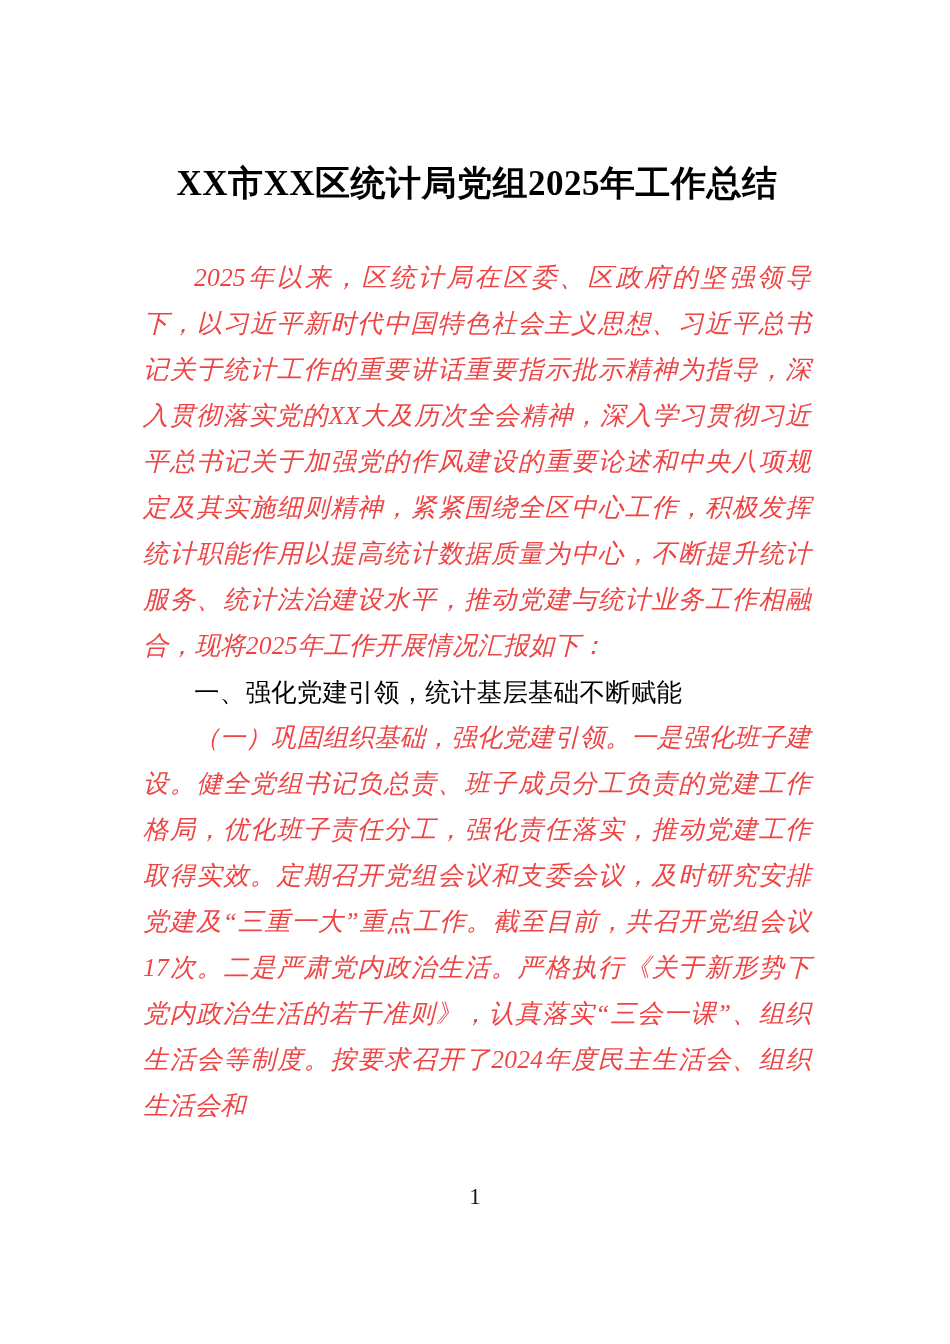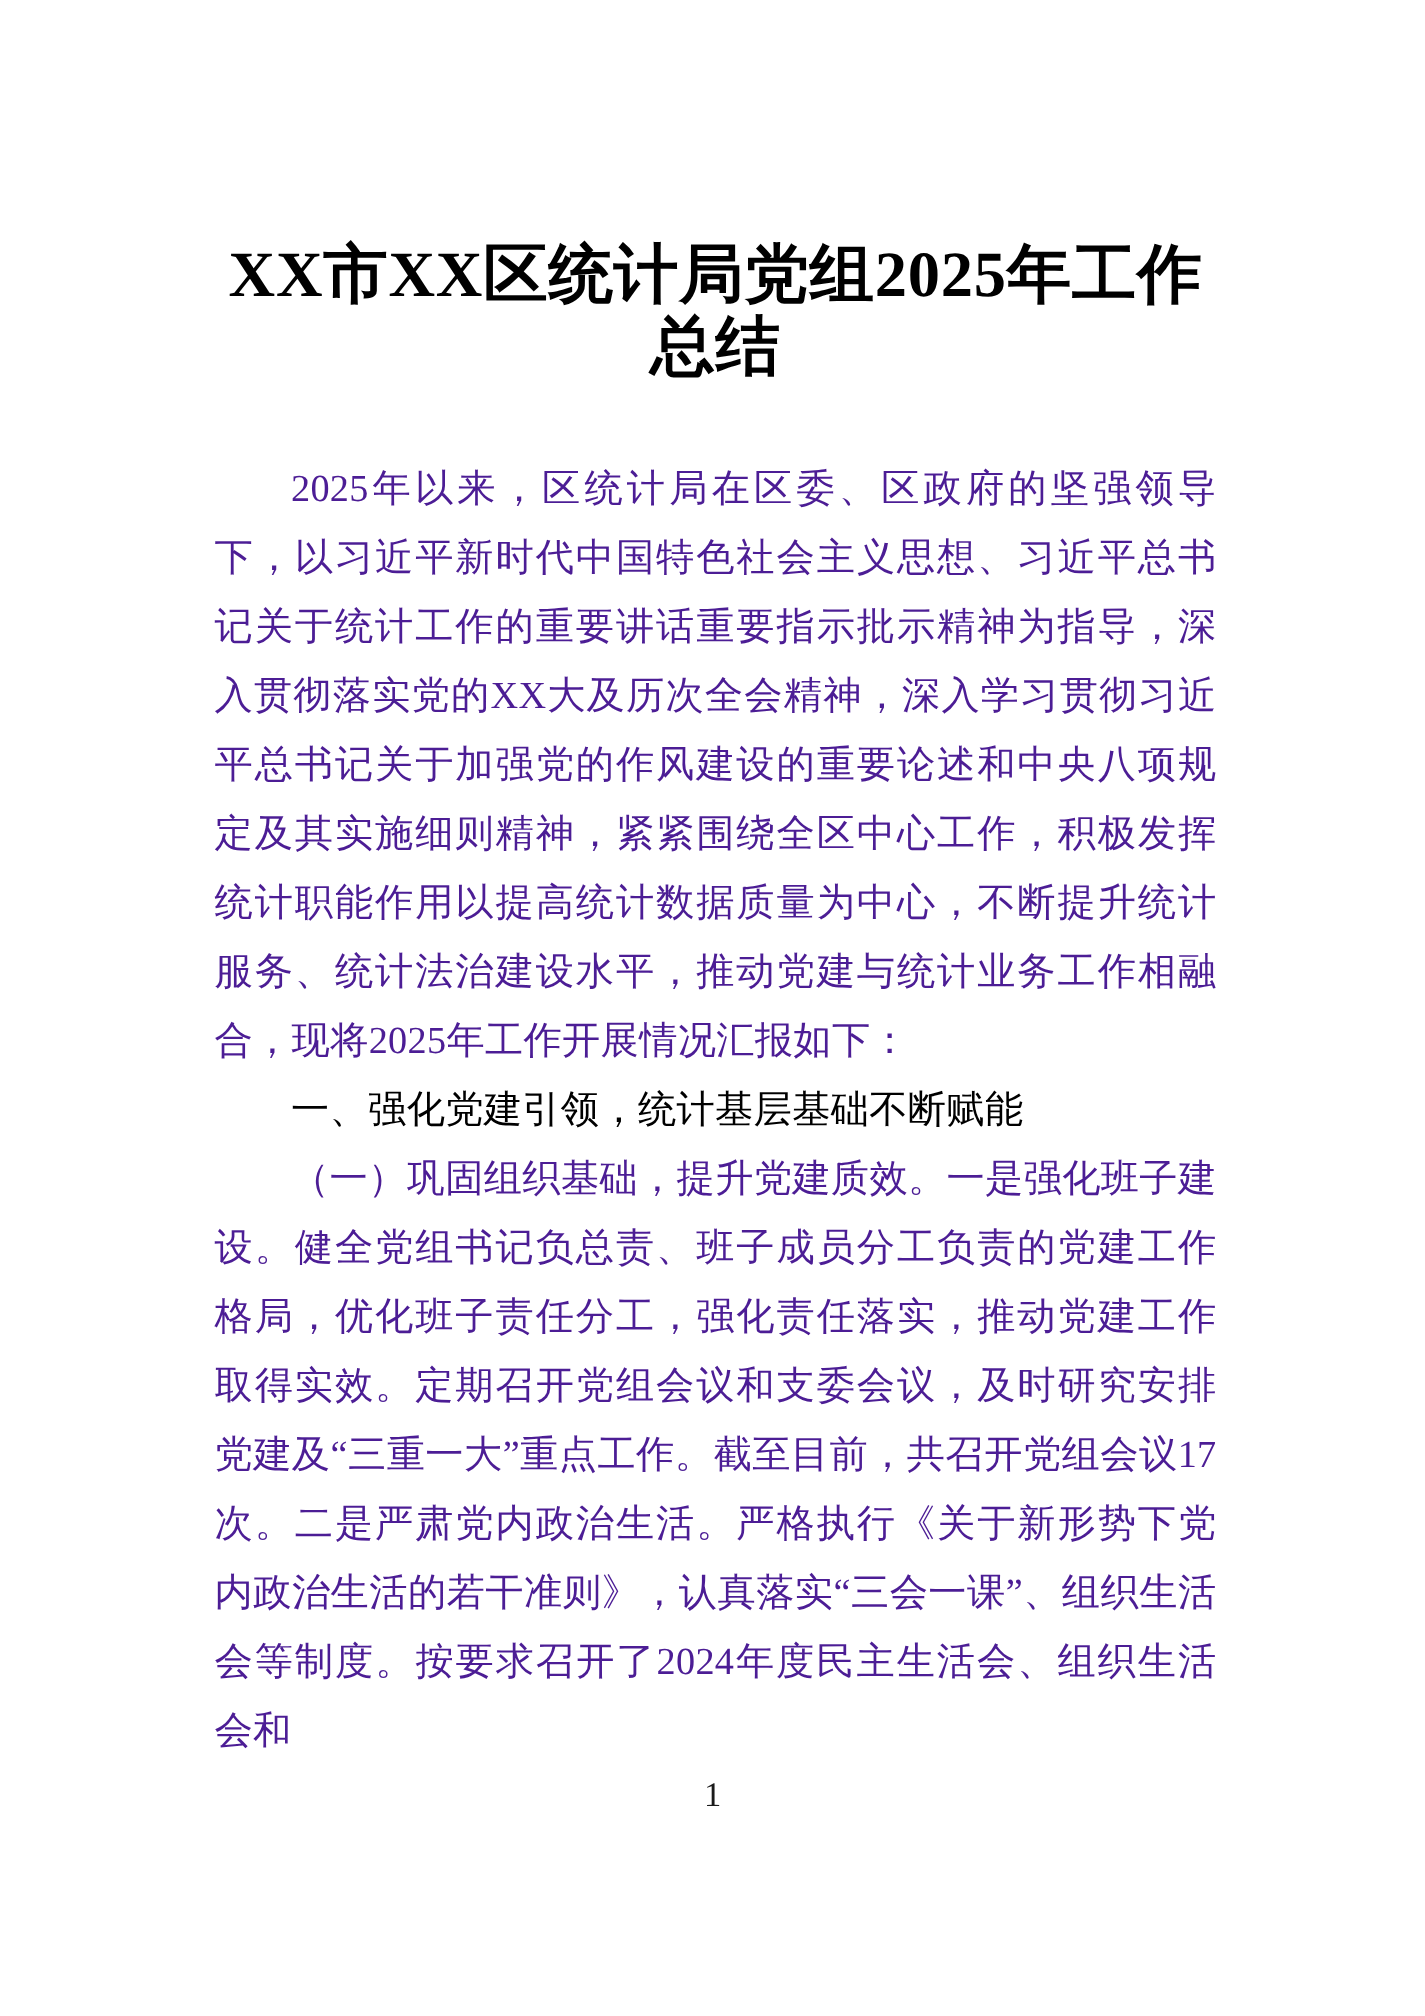--- a/index.html
+++ b/index.html
@@ -24,42 +24,43 @@
     top: 0;
     width: 668px;
   }
 
   
   .doc-title {
     margin: 0;
     padding-top: 160px;
     font-family: "Liberation Serif", "DejaVu Serif", serif;
     font-weight: bold;
-    font-size: 43px;
+    font-size: 35px;
     line-height: 48px;
     text-align: center;
     color: #000000;
     letter-spacing: 0.5px;
   }
   .doc-title .tline {
     display: block;
   }
 
   
   .para {
     margin: 0;
     font-family: "Liberation Serif", "DejaVu Serif", serif;
     font-size: 25.5px;
     line-height: 46px;
-    color: #4c1d95;
+    color: #ef4444;
     text-align: justify;
     text-justify: inter-ideograph;
     text-indent: 2em;
     letter-spacing: 0.2px;
     word-spacing: 0.5px;
+    font-style: italic;
   }
   .para.first-para {
     margin-top: 47px;
   }
 
   
   .sec-heading {
     margin: 0;
     font-family: "Liberation Sans", "DejaVu Sans", sans-serif;
     font-weight: normal;
@@ -92,19 +93,19 @@
   <div class="doc-body">
 
     <h1 class="doc-title">
       <span class="tline">XX市XX区统计局党组2025年工作总结</span>
     </h1>
 
     <p class="para first-para">2025年以来，区统计局在区委、区政府的坚强领导下，以习近平新时代中国特色社会主义思想、习近平总书记关于统计工作的重要讲话重要指示批示精神为指导，深入贯彻落实党的XX大及历次全会精神，深入学习贯彻习近平总书记关于加强党的作风建设的重要论述和中央八项规定及其实施细则精神，紧紧围绕全区中心工作，积极发挥统计职能作用以提高统计数据质量为中心，不断提升统计服务、统计法治建设水平，推动党建与统计业务工作相融合，现将2025年工作开展情况汇报如下：</p>
 
     <p class="sec-heading">一、强化党建引领，统计基层基础不断赋能</p>
 
-    <p class="para">（一）巩固组织基础，提升党建质效。一是强化班子建设。健全党组书记负总责、班子成员分工负责的党建工作格局，优化班子责任分工，强化责任落实，推动党建工作取得实效。定期召开党组会议和支委会议，及时研究安排党建及“三重一大”重点工作。截至目前，共召开党组会议17次。二是严肃党内政治生活。严格执行《关于新形势下党内政治生活的若干准则》，认真落实“三会一课”、组织生活会等制度。按要求召开了2024年度民主生活会、组织生活会和</p>
+    <p class="para">（一）巩固组织基础，强化党建引领。一是强化班子建设。健全党组书记负总责、班子成员分工负责的党建工作格局，优化班子责任分工，强化责任落实，推动党建工作取得实效。定期召开党组会议和支委会议，及时研究安排党建及“三重一大”重点工作。截至目前，共召开党组会议17次。二是严肃党内政治生活。严格执行《关于新形势下党内政治生活的若干准则》，认真落实“三会一课”、组织生活会等制度。按要求召开了2024年度民主生活会、组织生活会和</p>
 
   </div>
 
   <div class="page-number">1</div>
 
 </div>
 
 </body></html>

